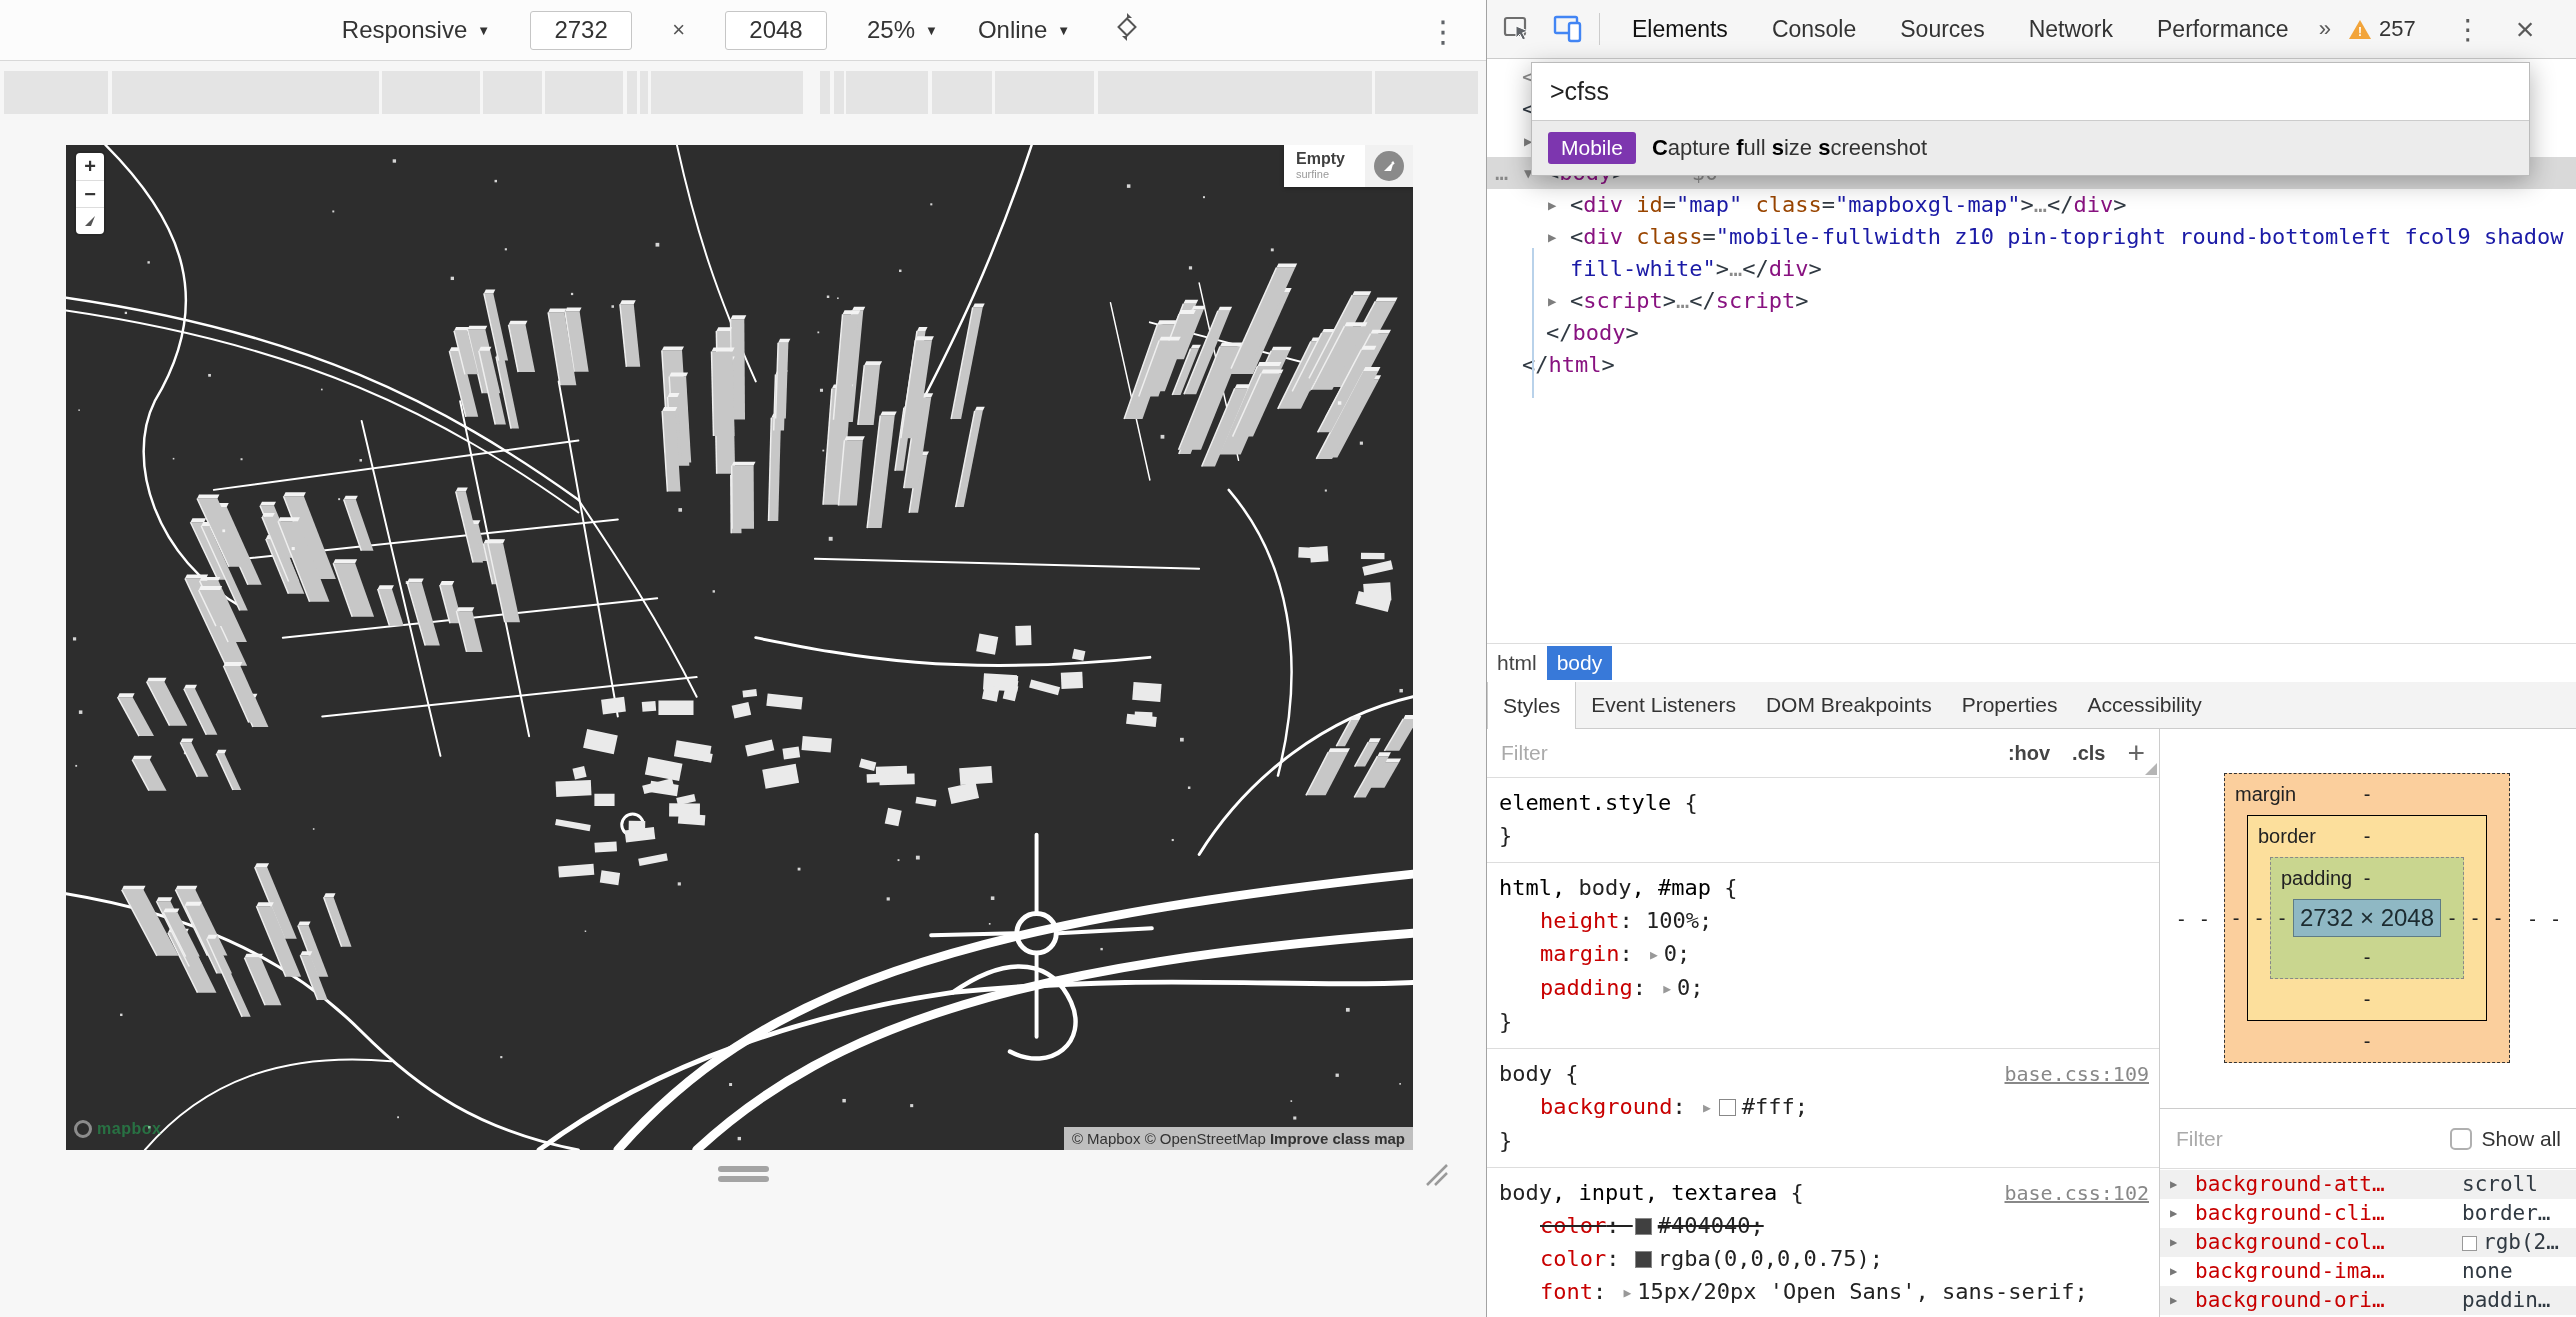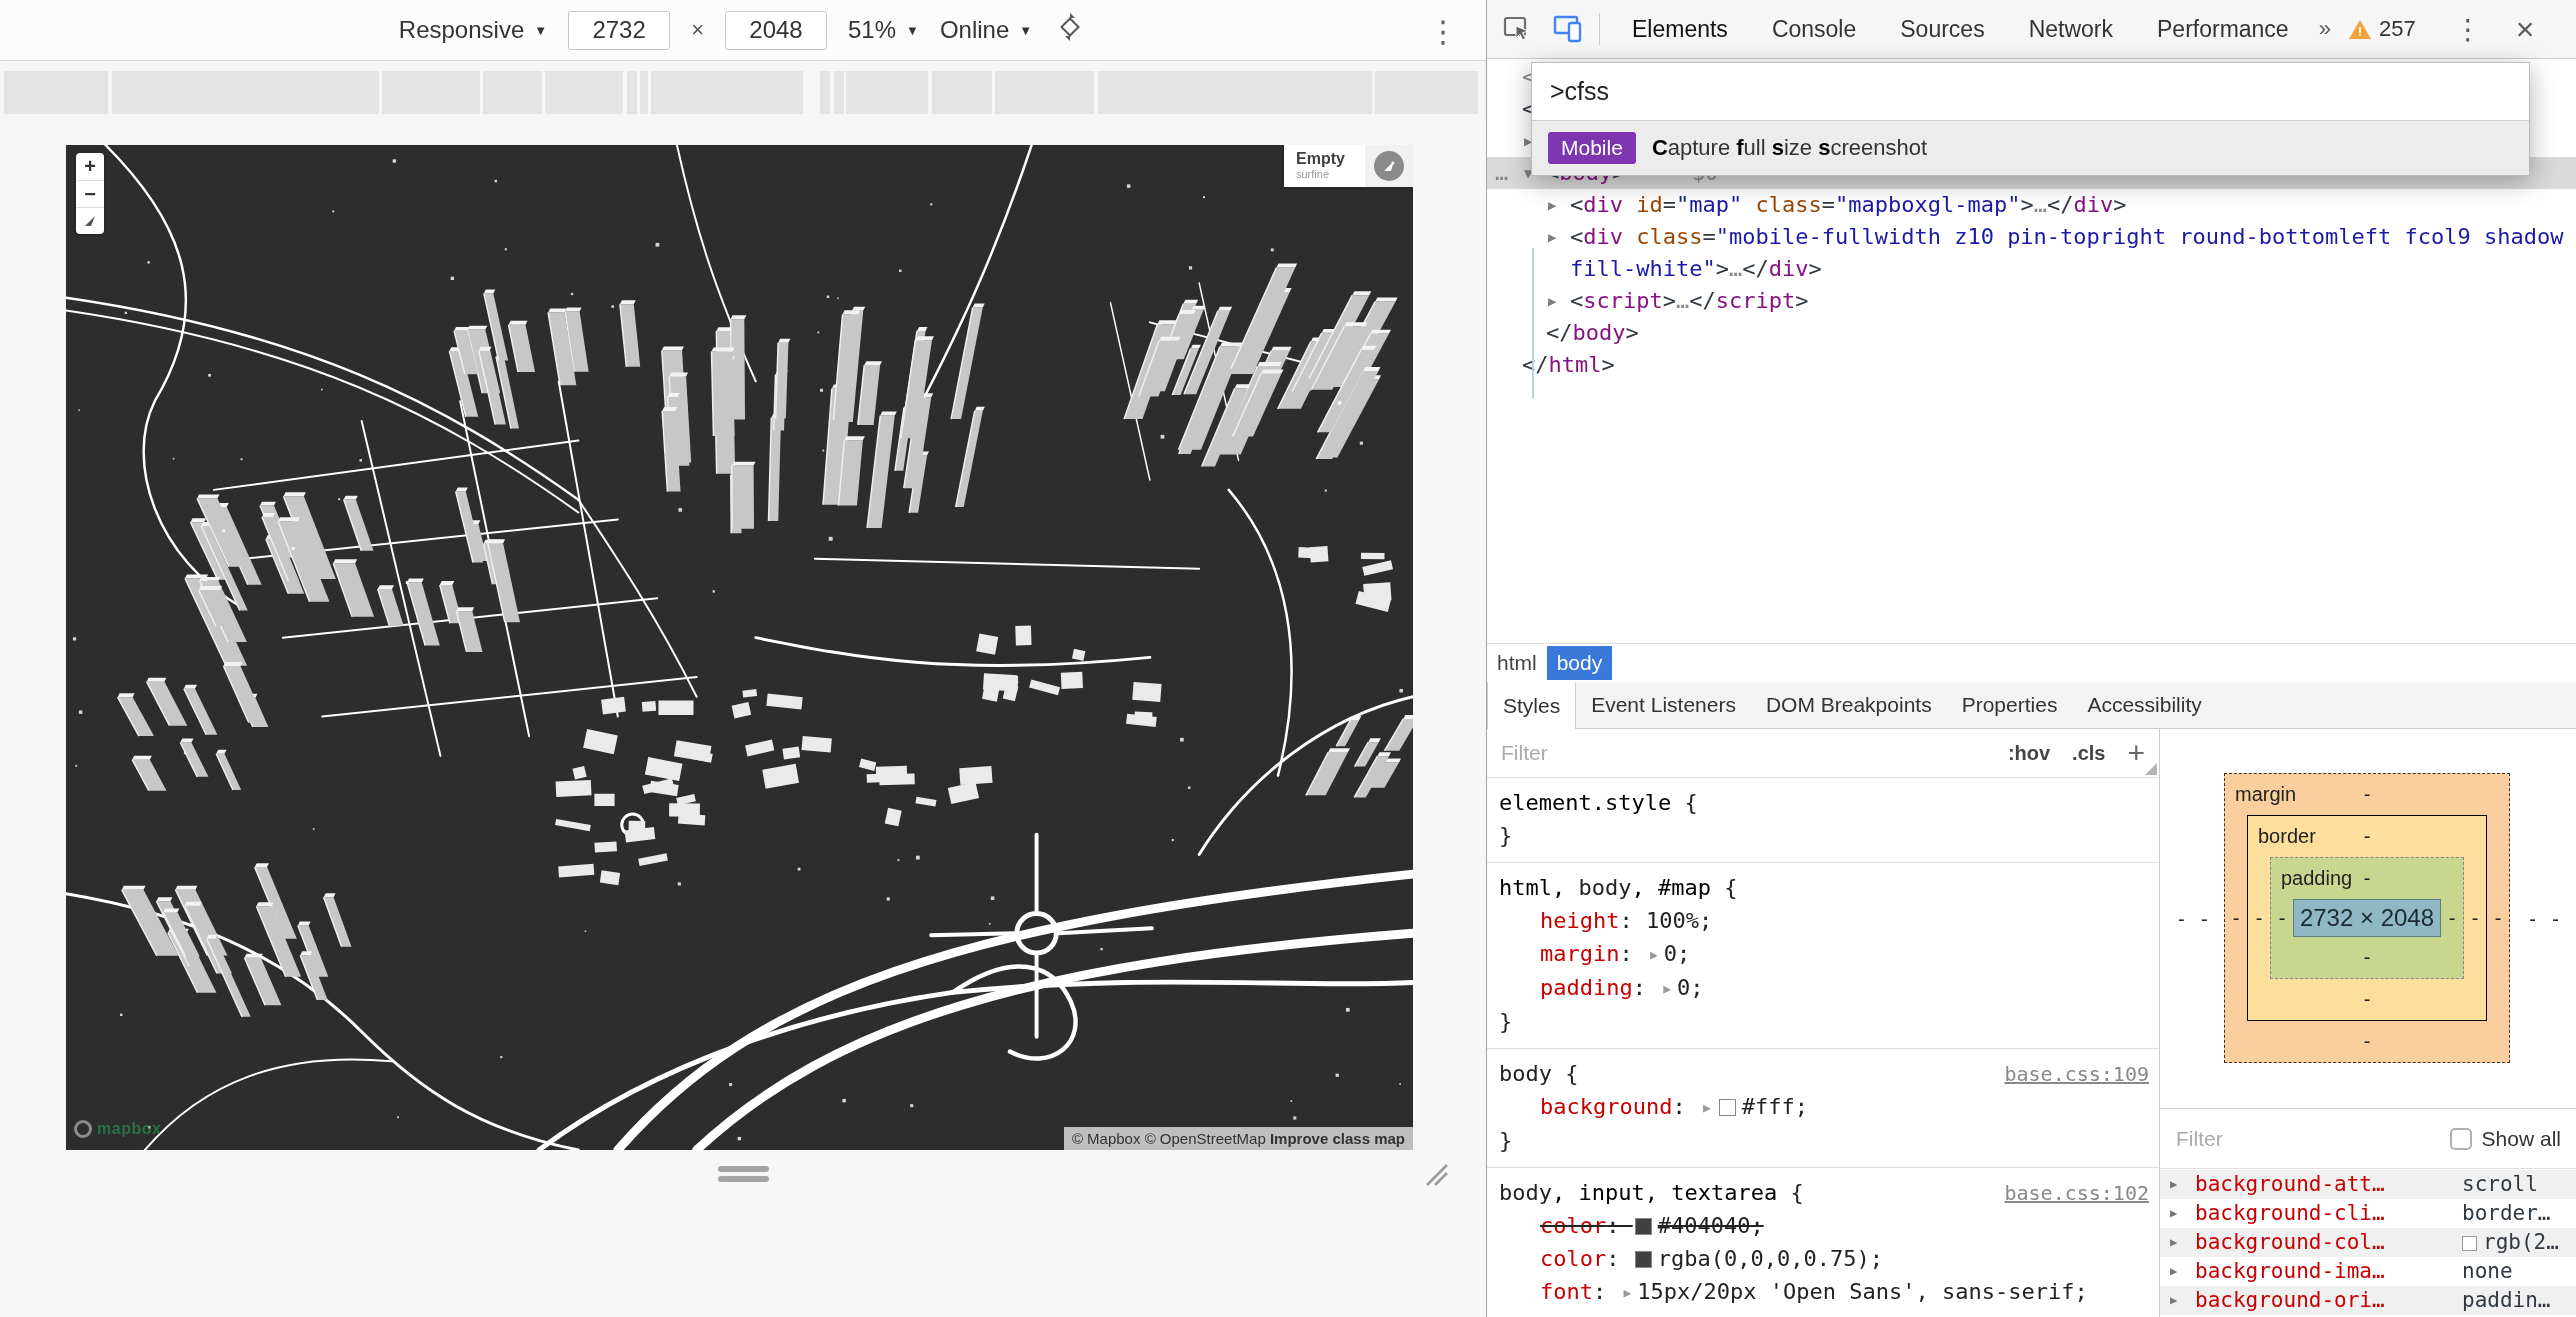--- a/index.html
+++ b/index.html
@@ -5,21 +5,21 @@
   * { margin:0; padding:0; box-sizing:border-box; }
   html,body { background:#fff; }
   #root {
     position:relative; width:2576px; height:1318px; overflow:hidden;
     font-family:"Liberation Sans", sans-serif; background:#f7f7f7;
   }
   
   #left-pane { position:absolute; left:0; top:0; width:1486px; height:1318px; background:#f7f7f7; }
   #device-toolbar {
     position:absolute; left:0; top:0; width:1486px; height:61px; background:#fcfcfc;
-    border-bottom:1px solid #d8d8d8; display:flex; align-items:center; justify-content:center; gap:21px;
+    border-bottom:1px solid #d8d8d8; display:flex; align-items:center; justify-content:center; gap:40px;
     font-size:24px; color:#333;
   }
   .dd { display:flex; align-items:center; gap:10px; cursor:default; }
   .dd .caret { font-size:13px; color:#333; }
   .size-input {
     width:102px; height:39px; border:1px solid #c6c6c6; border-radius:3px; background:#fff;
     text-align:center; font-size:24px; color:#333; font-family:"Liberation Sans",sans-serif;
   }
   .times { color:#555; font-size:22px; }
   #toolbar-kebab { position:absolute; right:28px; top:14px; font-size:30px; color:#5f6368; letter-spacing:0; }
@@ -149,21 +149,21 @@
 
     <div id="device-toolbar">
       <div class="dd">
         <span>Responsive</span>
         <span class="caret">▼</span>
       </div>
       <input class="size-input" value="2732" style="">
       <span class="times">×</span>
       <input class="size-input" value="2048" style="">
       <div class="dd">
-        <span>51%</span>
+        <span>25%</span>
         <span class="caret">▼</span>
       </div>
       <div class="dd">
         <span>Online</span>
         <span class="caret">▼</span>
       </div>
       <span>
         <svg width="34" height="34" viewBox="0 0 34 34">
           <rect x="11" y="11" width="12" height="12" fill="none" stroke="#555" stroke-width="2" transform="rotate(45 17 17)"></rect>
           <path d="M 17 3 L 22 8 L 17 8 Z" fill="#555"></path>

